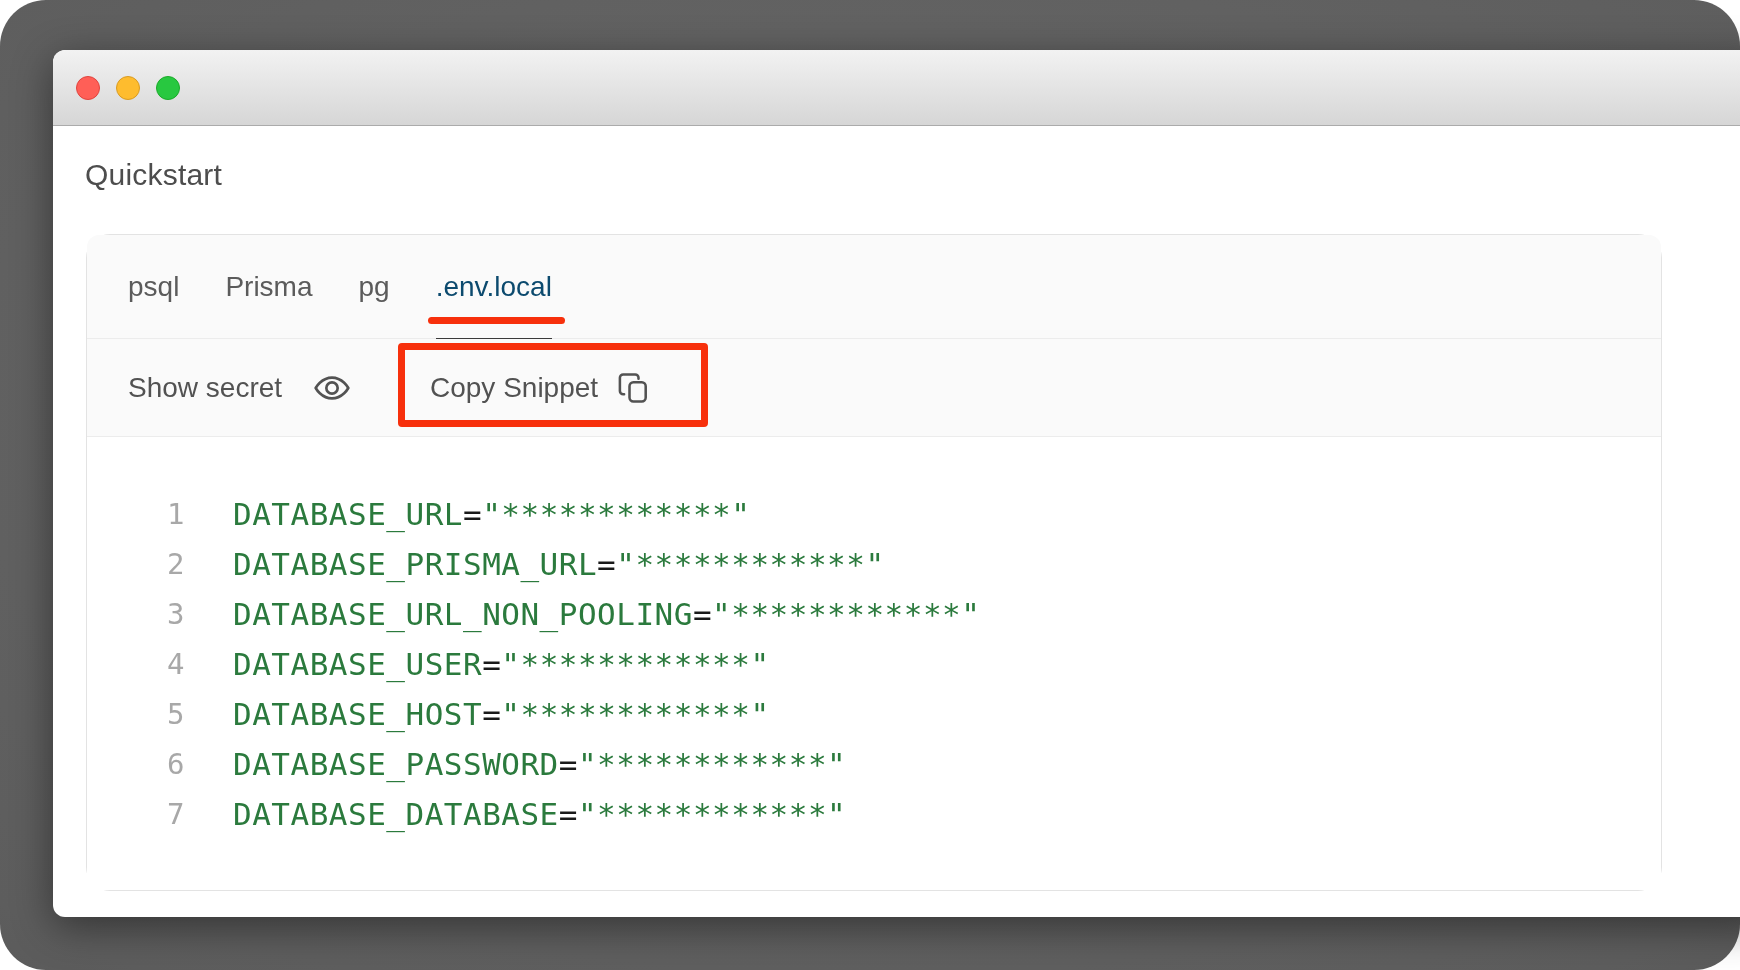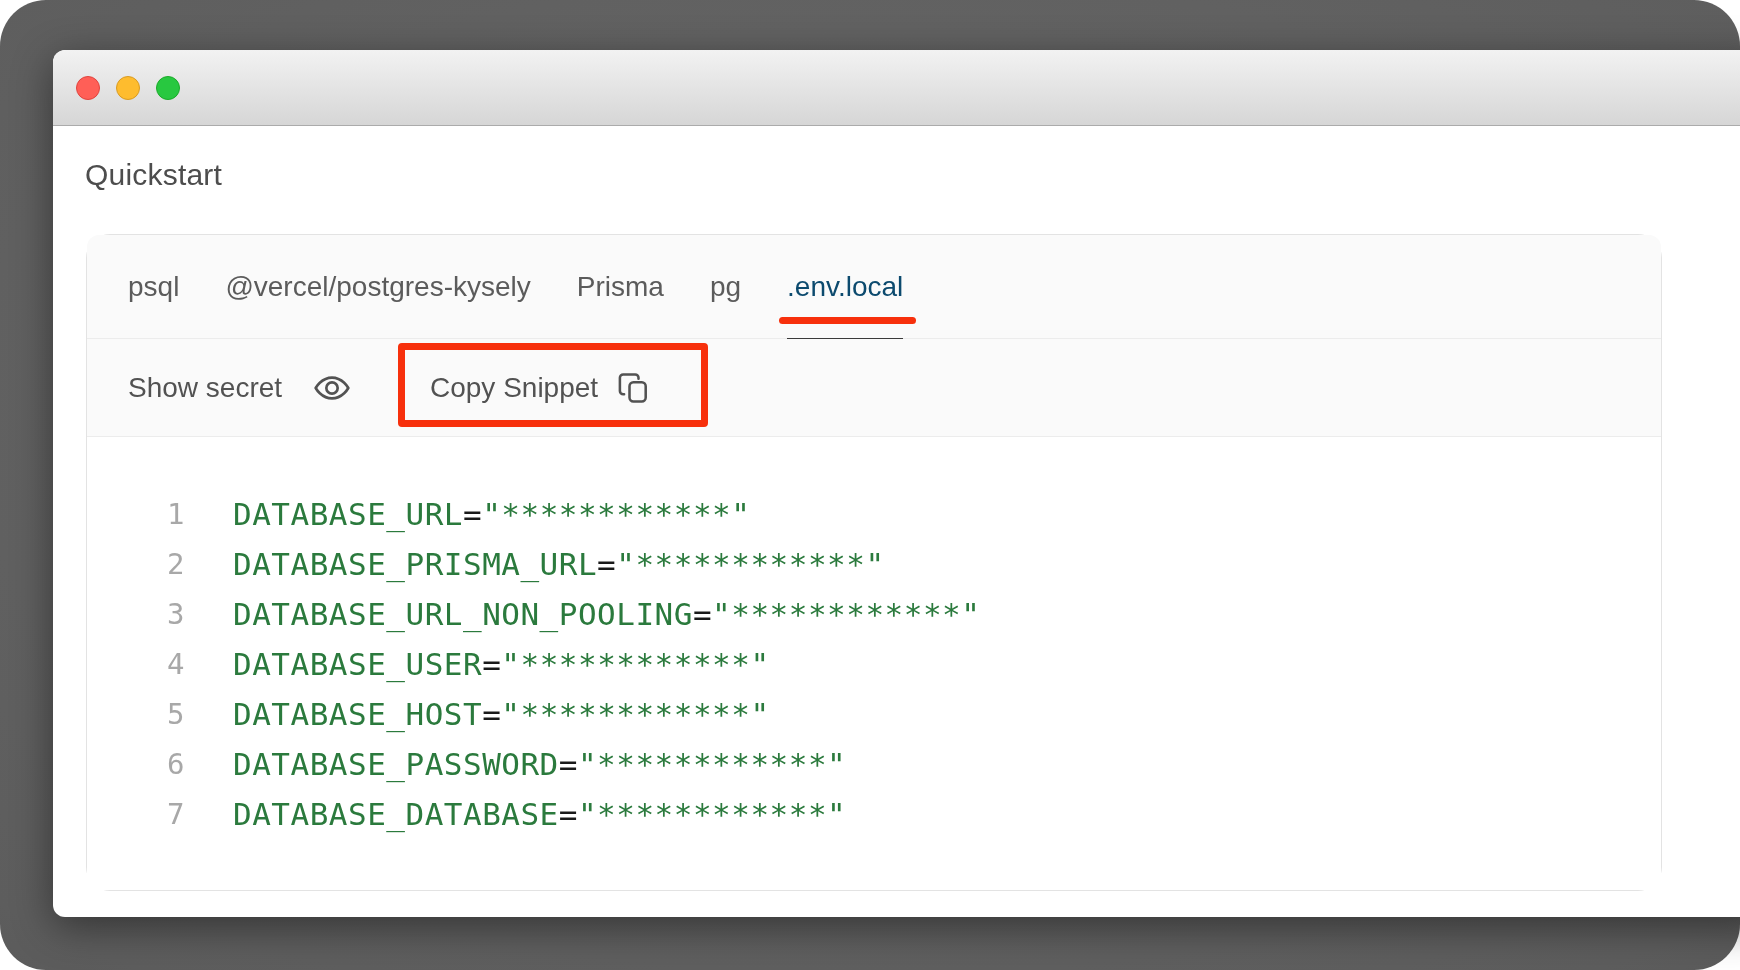--- a/index.html
+++ b/index.html
@@ -78,21 +78,20 @@
         <div class="light green"></div>
       </div>
     </div>
 
     <div class="page-title">Quickstart</div>
 
     <div class="panel">
 
       <div class="tabs-row">
         <div class="tab">psql</div>
-        <div class="tab">@vercel/postgres-kysely</div>
         <div class="tab">Prisma</div>
         <div class="tab">pg</div>
         <div class="tab active">
           <span>.env.local</span>
           <div class="red-underline"></div>
           <div class="active-indicator"></div>
         </div>
       </div>
 
       <div class="toolbar-row">

